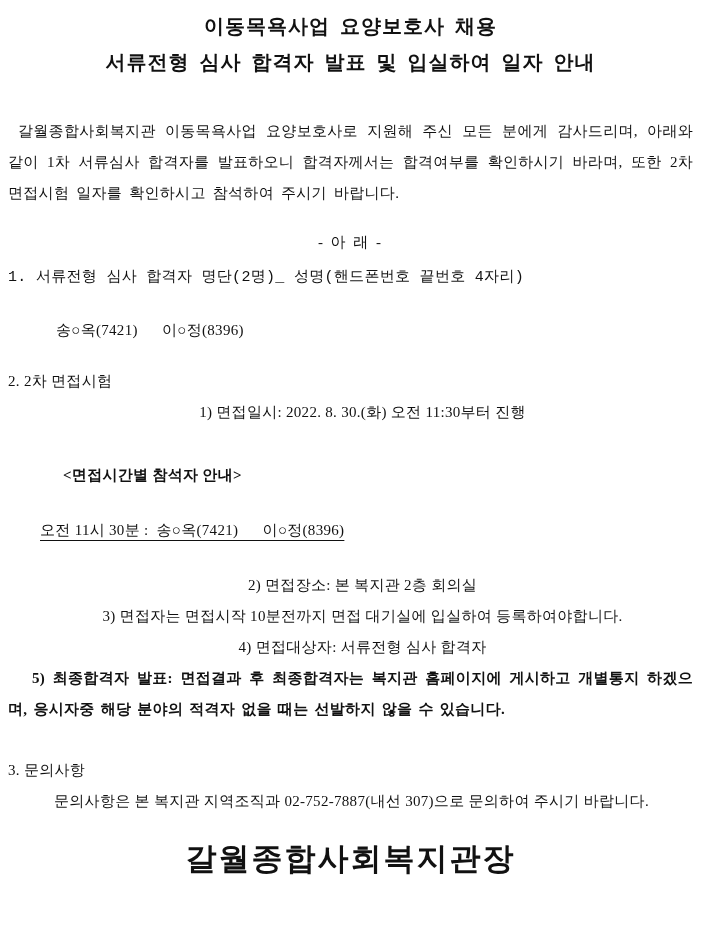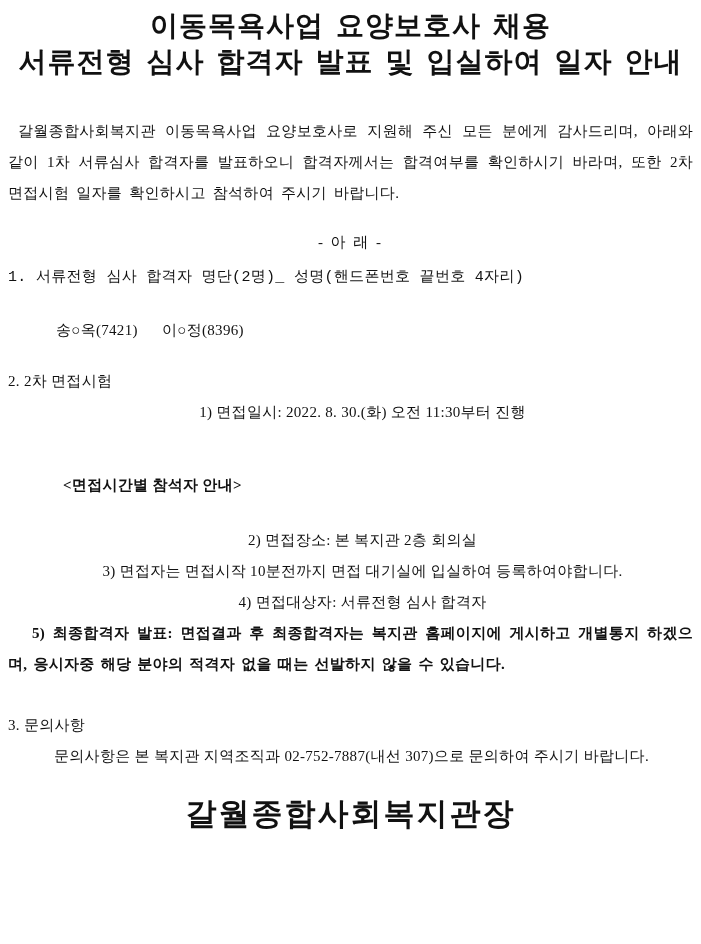--- a/index.html
+++ b/index.html
@@ -17,21 +17,21 @@
   }
   .page {
     width: 701px;
     height: 944px;
     padding: 8px 8px 0 8px;
     background: #ffffff;
   }
   p, h1 { margin: 0; }
 
   .title {
-    font-size: 28px;
+    font-size: 20px;
     font-weight: bold;
     text-align: center;
     line-height: 36px;
     letter-spacing: 1px;
     word-spacing: 4px;
   }
 
   .body-text {
     font-size: 15px;
     line-height: 31px;
@@ -56,21 +56,21 @@
     margin-top: 22px;
     padding-left: 48px;
     white-space: pre-wrap;
   }
   .sec2-heading { margin-top: 20px; }
 
   .sub-item { padding-left: 24px; text-align: center; }
   .first-sub { margin-top: 0; }
 
   .schedule-heading {
-    margin-top: 42px;
+    margin-top: 32px;
     padding-left: 55px;
     font-weight: bold;
   }
   .schedule-line {
     margin-top: 24px;
     padding-left: 32px;
     white-space: pre-wrap;
   }
   .schedule-line span {
     text-decoration: underline;
@@ -119,20 +119,21 @@
 
   <p class="body-text divider">- 아 래 -</p>
 
   <p class="body-text sec-heading">1. 서류전형 심사 합격자 명단(2명)_ 성명(핸드폰번호 끝번호 4자리)</p>
   <p class="body-text sec1-names">송○옥(7421)      이○정(8396)</p>
 
   <p class="body-text sec2-heading">2. 2차 면접시험</p>
   <p class="body-text sub-item first-sub">1) 면접일시: 2022. 8. 30.(화) 오전 11:30부터 진행</p>
 
   <p class="body-text schedule-heading">&lt;면접시간별 참석자 안내&gt;</p>
+  <p class="body-text schedule-line"><span>오전 11시 30분 :  송○옥(7421)      이○정(8396)</span></p>
 
   <p class="body-text sub-item gap-above">2) 면접장소: 본 복지관 2층 회의실</p>
   <p class="body-text sub-item">3) 면접자는 면접시작 10분전까지 면접 대기실에 입실하여 등록하여야합니다.</p>
   <p class="body-text sub-item">4) 면접대상자: 서류전형 심사 합격자</p>
   <p class="body-text wrap-item">5) 최종합격자 발표: 면접결과 후 최종합격자는 복지관 홈페이지에 게시하고 개별통지 하겠으며, 응시자중 해당 분야의 적격자 없을 때는 선발하지 않을 수 있습니다.</p>
 
   <p class="body-text sec3-heading">3. 문의사항</p>
   <p class="body-text sec3-body">문의사항은 본 복지관 지역조직과 02-752-7887(내선 307)으로 문의하여 주시기 바랍니다.</p>
 
 

